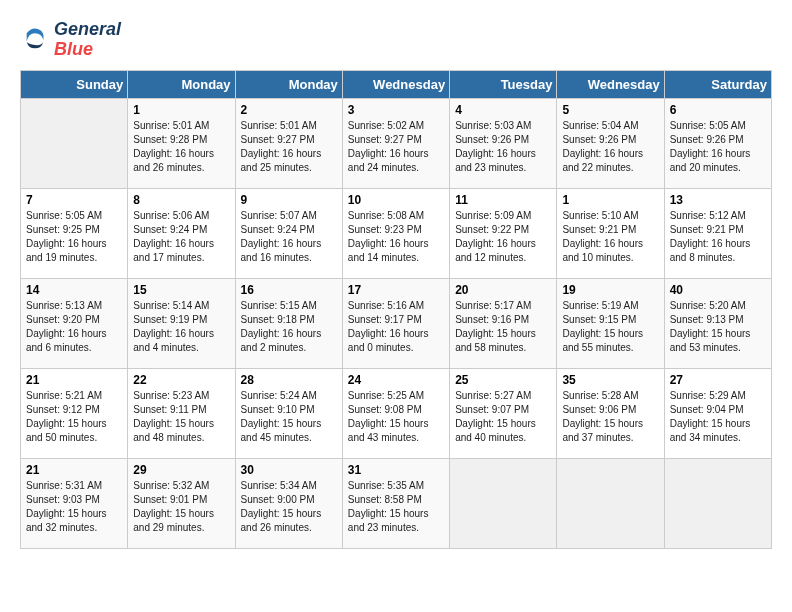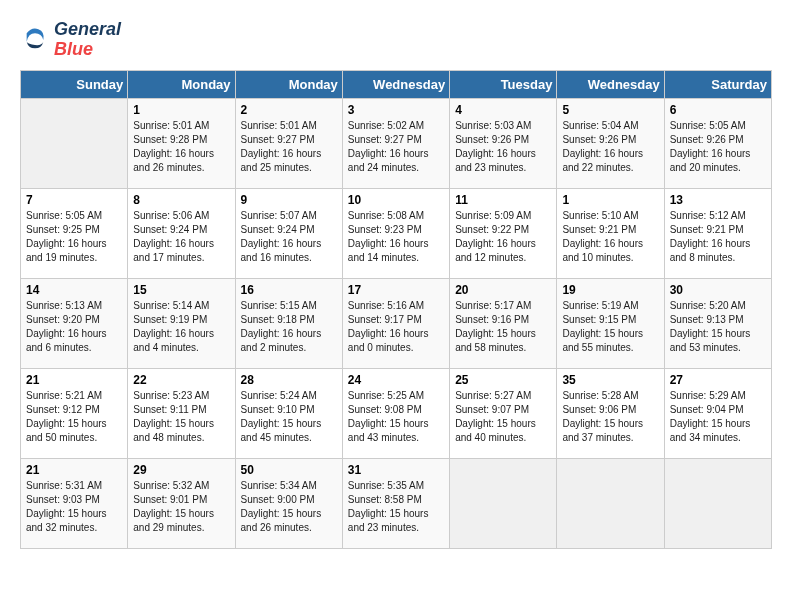--- a/index.html
+++ b/index.html
@@ -197,21 +197,21 @@
         </td>
         <td>
           <span class="day-number">20</span>
           <div class="day-info">Sunrise: 5:17 AM<br>Sunset: 9:16 PM<br>Daylight: 15 hours<br>and 58 minutes.</div>
         </td>
         <td>
           <span class="day-number">19</span>
           <div class="day-info">Sunrise: 5:19 AM<br>Sunset: 9:15 PM<br>Daylight: 15 hours<br>and 55 minutes.</div>
         </td>
         <td>
-          <span class="day-number">30</span>
+          <span class="day-number">40</span>
           <div class="day-info">Sunrise: 5:20 AM<br>Sunset: 9:13 PM<br>Daylight: 15 hours<br>and 53 minutes.</div>
         </td>
       </tr>
       <tr>
         <td>
           <span class="day-number">21</span>
           <div class="day-info">Sunrise: 5:21 AM<br>Sunset: 9:12 PM<br>Daylight: 15 hours<br>and 50 minutes.</div>
         </td>
         <td>
           <span class="day-number">22</span>
@@ -241,21 +241,21 @@
       <tr>
         <td>
           <span class="day-number">21</span>
           <div class="day-info">Sunrise: 5:31 AM<br>Sunset: 9:03 PM<br>Daylight: 15 hours<br>and 32 minutes.</div>
         </td>
         <td>
           <span class="day-number">29</span>
           <div class="day-info">Sunrise: 5:32 AM<br>Sunset: 9:01 PM<br>Daylight: 15 hours<br>and 29 minutes.</div>
         </td>
         <td>
-          <span class="day-number">50</span>
+          <span class="day-number">30</span>
           <div class="day-info">Sunrise: 5:34 AM<br>Sunset: 9:00 PM<br>Daylight: 15 hours<br>and 26 minutes.</div>
         </td>
         <td>
           <span class="day-number">31</span>
           <div class="day-info">Sunrise: 5:35 AM<br>Sunset: 8:58 PM<br>Daylight: 15 hours<br>and 23 minutes.</div>
         </td>
         <td style="background-color: rgb(240, 240, 240);"></td>
         <td style="background-color: rgb(240, 240, 240);"></td>
         <td style="background-color: rgb(240, 240, 240);"></td>
       </tr>

